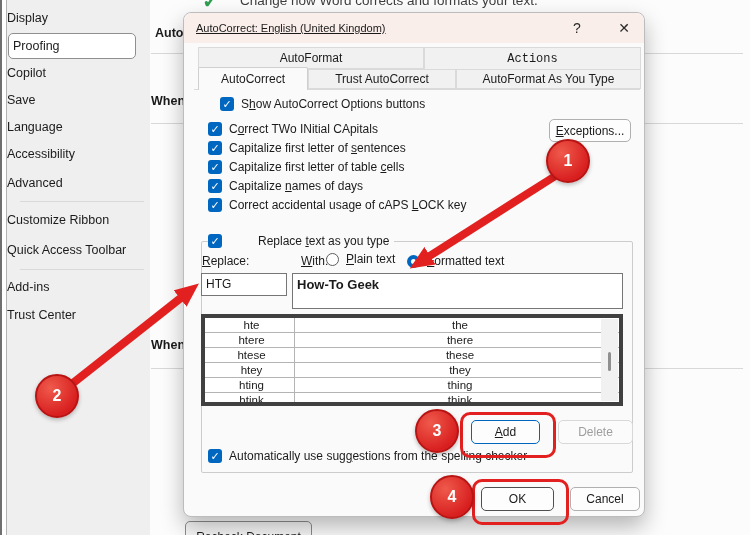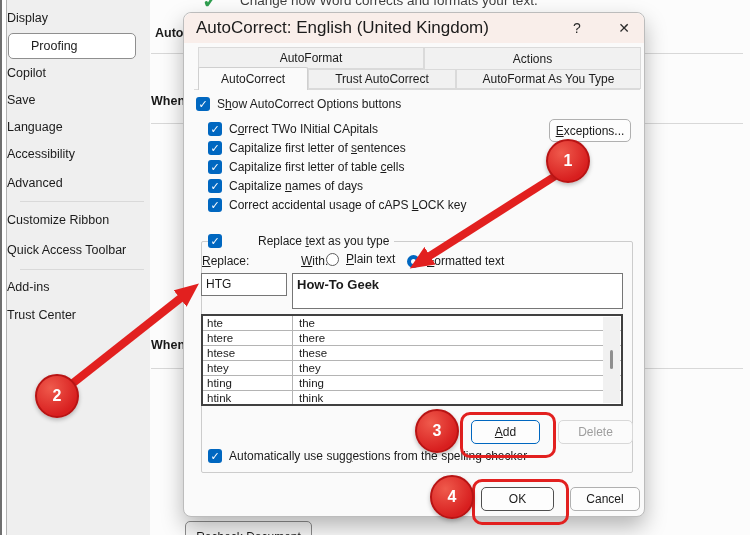--- a/index.html
+++ b/index.html
@@ -6,38 +6,38 @@
   #page{position:relative;width:750px;height:535px;background:#ffffff;overflow:hidden;
         font-family:"Liberation Sans",sans-serif;color:#1b1b1b;}
 
   
   .win-edge{position:absolute;left:0;top:0;bottom:0;width:2px;background:#6f6f6f;}
   .win-inner-line{position:absolute;left:6px;top:0;bottom:0;width:1px;background:#b3b3b3;}
 
   
   #sidebar{position:absolute;left:7px;top:0;width:143px;height:535px;background:#efefef;padding-top:5px;box-sizing:border-box;}
   .sb-item{height:27px;line-height:27px;font-size:12.5px;white-space:nowrap;}
-  .sb-item.selected{background:#fff;border:1px solid #8f8f8f;border-radius:5px;margin:1px 14px 1px 1px;height:24px;line-height:24px;padding-left:22px;}
+  .sb-item.selected{background:#fff;border:1px solid #8f8f8f;border-radius:5px;margin:1px 14px 1px 1px;height:24px;line-height:24px;padding-left:4px;}
   .sb-divider{height:1px;background:#d9d9d9;margin:3px 6px 3px 13px;}
 
   
   #main-bg{position:absolute;left:150px;top:0;right:0;bottom:0;background:#fcfcfc;}
   .bg-subtitle{position:absolute;left:90px;top:-7px;font-size:13.5px;color:#3e3e3e;white-space:nowrap;}
   .bg-check{position:absolute;left:52px;top:-11px;font-size:21px;font-weight:bold;color:#2f9e4f;}
   .bg-h{position:absolute;font-weight:bold;font-size:12.5px;white-space:nowrap;}
   .bg-line{position:absolute;height:1px;background:#d8d8d8;left:1px;width:592px;}
   .recheck{position:absolute;left:35px;top:521px;width:125px;height:30px;background:#f7f7f7;border:1px solid #8d8d8d;
            border-radius:5px;font-size:12px;display:flex;align-items:center;justify-content:center;}
 
   
   #dialog{position:absolute;left:183px;top:12px;width:462px;height:505px;background:#fafafa;
           border:1px solid #bcbcbc;border-radius:8px;box-shadow:0 10px 22px rgba(0,0,0,.28);box-sizing:border-box;z-index:5;}
   #titlebar{position:absolute;left:0;top:0;right:0;height:30px;background:#f9eeea;border-radius:8px 8px 0 0;
             display:flex;align-items:center;padding-left:12px;box-sizing:border-box;}
-  #titlebar .title{font-size:17px;}
+  #titlebar .title{font-size:11px;text-decoration:underline;}
   .tb-btn{position:absolute;top:0;width:28px;height:30px;display:flex;align-items:center;justify-content:center;
           font-size:14px;color:#2b2b2b;cursor:default;}
   .tb-help{left:379px;}
   .tb-close{left:426px;}
 
   
   .tab{position:absolute;background:#f1f1f1;border:1px solid #dadada;box-sizing:border-box;
        display:flex;align-items:center;justify-content:center;font-size:12px;white-space:nowrap;}
   .tab.sel{background:#fafafa;border:1px solid #cfcfcf;border-bottom:none;z-index:2;border-radius:2px 2px 0 0;}
   .tabline{position:absolute;left:10px;width:446px;top:76px;height:1px;background:#dadada;z-index:1;}
@@ -60,21 +60,21 @@
   
   .groupbox{position:absolute;left:17px;top:228px;width:430px;height:230px;border:1px solid #cccccc;border-radius:2px;}
   .group-label-row{background:#fafafa;padding:0 5px 0 0;z-index:3;gap:36px;}
 
   .field{position:absolute;background:#fff;border:1px solid #767676;box-sizing:border-box;font-size:12px;
          padding:3px 4px;overflow:hidden;}
   .field.bold{font-weight:bold;font-size:13px;}
 
   
   #repl-table{position:absolute;left:17px;top:301px;width:422px;height:92px;background:#fff;
-              border:2px solid #404040;box-sizing:border-box;display:flex;flex-direction:column;overflow:hidden;}
+              border:4px solid #404040;box-sizing:border-box;display:flex;flex-direction:column;overflow:hidden;text-align:center;}
   .trow{display:flex;height:15px;border-bottom:1px solid #b4b4b4;box-sizing:border-box;flex:0 0 auto;}
   .trow:last-child{border-bottom:none;}
   .tc1{width:90px;border-right:1px solid #b4b4b4;box-sizing:border-box;font-size:11.5px;padding-left:4px;line-height:14px;}
   .tc2{flex:1;font-size:11.5px;padding-left:6px;line-height:14px;}
   #tbl-scroll{position:absolute;right:1px;top:1px;bottom:1px;width:17px;background:#f1f1f1;}
   #tbl-thumb{position:absolute;left:7px;top:33px;width:3px;height:19px;background:#8f8f8f;border-radius:2px;}
 
   
   .red-box{position:absolute;border:3px solid #e2201f;border-radius:10px;z-index:8;}
   .step-circle{position:absolute;width:44px;height:44px;border-radius:50%;z-index:30;
@@ -120,27 +120,27 @@
   </div>
 
   <div id="dialog">
     <div id="titlebar">
       <span class="title">AutoCorrect: English (United Kingdom)</span>
       <span class="tb-btn tb-help">?</span>
       <span class="tb-btn tb-close">✕</span>
     </div>
 
     <div class="tab" style="left:14px;top:34px;width:226px;height:22px;">AutoFormat</div>
-    <div class="tab" style="left:240px;top:34px;width:217px;height:24px;">Actions</div>
+    <div class="tab" style="left:240px;top:34px;width:217px;height:24px;font-family:Liberation Mono, monospace;">Actions</div>
     <div class="tab" style="left:124px;top:56px;width:148px;height:20px;">Trust AutoCorrect</div>
     <div class="tab" style="left:272px;top:56px;width:185px;height:20px;">AutoFormat As You Type</div>
     <div class="tabline"></div>
     <div class="tab sel" style="left:14px;top:54px;width:110px;height:23px;">AutoCorrect</div>
 
-    <div class="row" style="left:12px;top:83px;">
+    <div class="row" style="left:36px;top:83px;">
       <span class="cb"></span>
       <span class="lbl">S<u>h</u>ow AutoCorrect Options buttons</span>
     </div>
     <div class="row" style="left:24px;top:108px;">
       <span class="cb"></span>
       <span class="lbl">C<u>o</u>rrect TWo INitial CApitals</span>
     </div>
     <div class="row" style="left:24px;top:127px;">
       <span class="cb"></span>
       <span class="lbl">Capitalize first letter of <u>s</u>entences</span>

